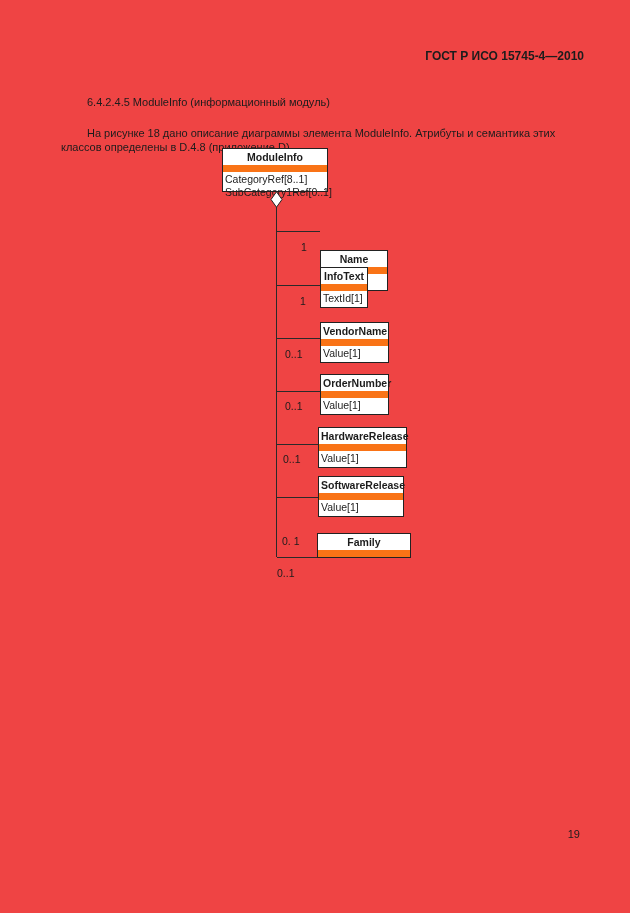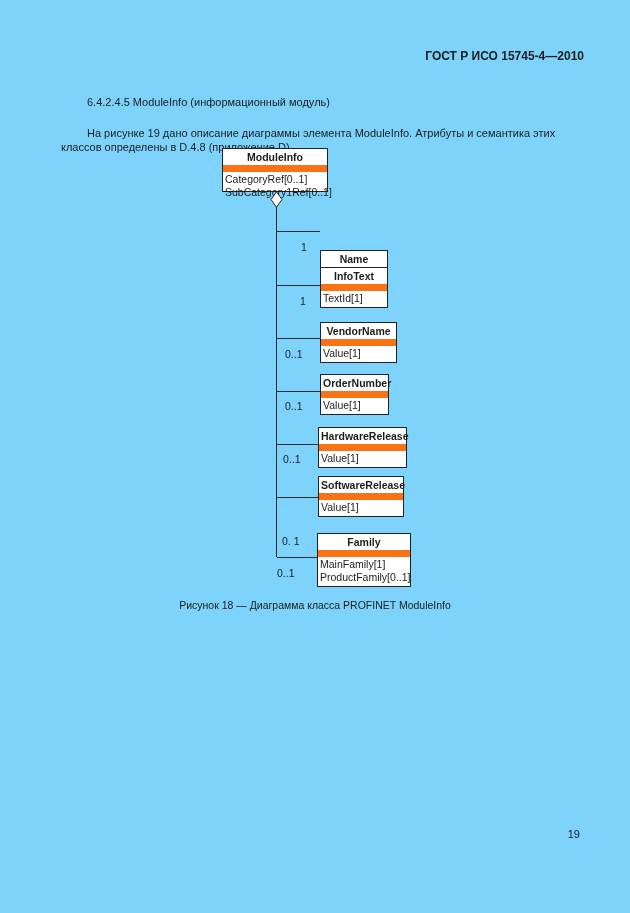--- a/index.html
+++ b/index.html
@@ -1,20 +1,20 @@
 <!DOCTYPE html>
 <html><head>
 <meta charset="utf-8">
 <style>
   html, body { margin: 0; padding: 0; background: #ffffff; }
   .page {
     position: relative;
     width: 630px;
     height: 913px;
-    background: #7dd3fc;
+    background: #ef4444;
     font-family: "Liberation Sans", sans-serif;
     color: #1c1c1c;
     overflow: hidden;
   }
   .doc-header {
     position: absolute;
     top: 49px;
     right: 46px;
     font-size: 12px;
     font-weight: bold;
@@ -76,27 +76,27 @@
 </style>
 </head>
 <body>
 
 <div class="page">
 
   <div class="doc-header">ГОСТ Р ИСО 15745-4—2010</div>
 
   <div class="body-text">
     <p>6.4.2.4.5 ModuleInfo (информационный модуль)</p>
-    <p>На рисунке 19 дано описание диаграммы элемента ModuleInfo. Атрибуты и семантика этих классов определены в D.4.8 (приложение D).</p>
+    <p>На рисунке 18 дано описание диаграммы элемента ModuleInfo. Атрибуты и семантика этих классов определены в D.4.8 (приложение D).</p>
   </div>
 
   <div class="uml-box" style="left:222px; top:148px; width:106px; height:44px;">
     <div class="uml-title">ModuleInfo</div>
     <div class="uml-attrs">
-      <div class="uml-attr">CategoryRef[0..1]</div>
+      <div class="uml-attr">CategoryRef[8..1]</div>
       <div class="uml-attr">SubCategory1Ref[0..1]</div>
     </div>
   </div>
 
   <svg class="diamond" viewBox="0 0 13 17">
     <polygon points="6.5,0.8 12,8.5 6.5,16.2 1,8.5" fill="#ffffff" stroke="#222222" stroke-width="1"></polygon>
   </svg>
 
   <div class="line vline" style="left:276px; top:207px; height:350px;"></div>
 
@@ -108,28 +108,28 @@
   <div class="line hline" style="left:277px; top:497px; width:41px;"></div>
   <div class="line hline" style="left:277px; top:557px; width:40px;"></div>
 
   <div class="uml-box" style="left:320px; top:214px; width:68px;margin-top:36px;">
     <div class="uml-title">Name</div>
     <div class="uml-attrs">
         <div class="uml-attr">TextId[1]</div>
       </div>
   </div>
 
-  <div class="uml-box" style="left:320px; top:267px; width:68px;">
+  <div class="uml-box" style="left:320px; top:267px; width:48px;">
     <div class="uml-title">InfoText</div>
     <div class="uml-attrs">
         <div class="uml-attr">TextId[1]</div>
       </div>
   </div>
 
-  <div class="uml-box" style="left:320px; top:322px; width:77px;">
+  <div class="uml-box" style="left:320px; top:322px; width:69px;">
     <div class="uml-title">VendorName</div>
     <div class="uml-attrs">
         <div class="uml-attr">Value[1]</div>
       </div>
   </div>
 
   <div class="uml-box" style="left:320px; top:374px; width:69px;">
     <div class="uml-title">OrderNumber</div>
     <div class="uml-attrs">
         <div class="uml-attr">Value[1]</div>
@@ -145,31 +145,26 @@
 
   <div class="uml-box" style="left:318px; top:476px; width:86px;">
     <div class="uml-title">SoftwareRelease</div>
     <div class="uml-attrs">
         <div class="uml-attr">Value[1]</div>
       </div>
   </div>
 
   <div class="uml-box" style="left:317px; top:533px; width:94px;">
     <div class="uml-title">Family</div>
-    <div class="uml-attrs">
-      <div class="uml-attr">MainFamily[1]</div>
-      <div class="uml-attr">ProductFamily[0..1]</div>
-    </div>
   </div>
 
   <div class="mult" style="left:301px; top:241px;">1</div>
   <div class="mult" style="left:300px; top:295px;">1</div>
   <div class="mult" style="left:285px; top:348px;">0..1</div>
   <div class="mult" style="left:285px; top:400px;">0..1</div>
   <div class="mult" style="left:283px; top:453px;">0..1</div>
   <div class="mult" style="left:282px; top:535px;">0. 1</div>
   <div class="mult" style="left:277px; top:567px;">0..1</div>
 
-  <div class="figure-caption">Рисунок 18 — Диаграмма класса PROFINET ModuleInfo</div>
 
   <div class="page-number">19</div>
 
 </div>
 
 </body></html>

